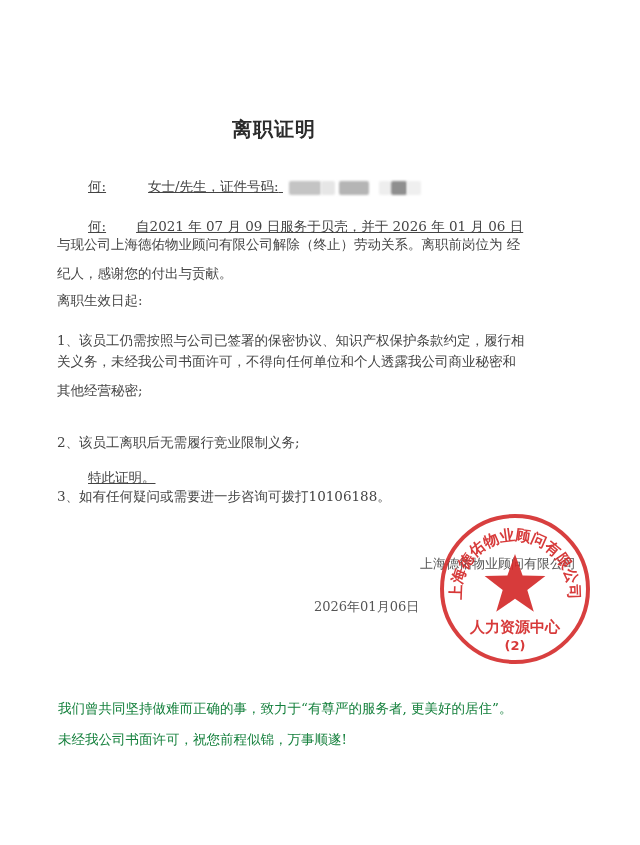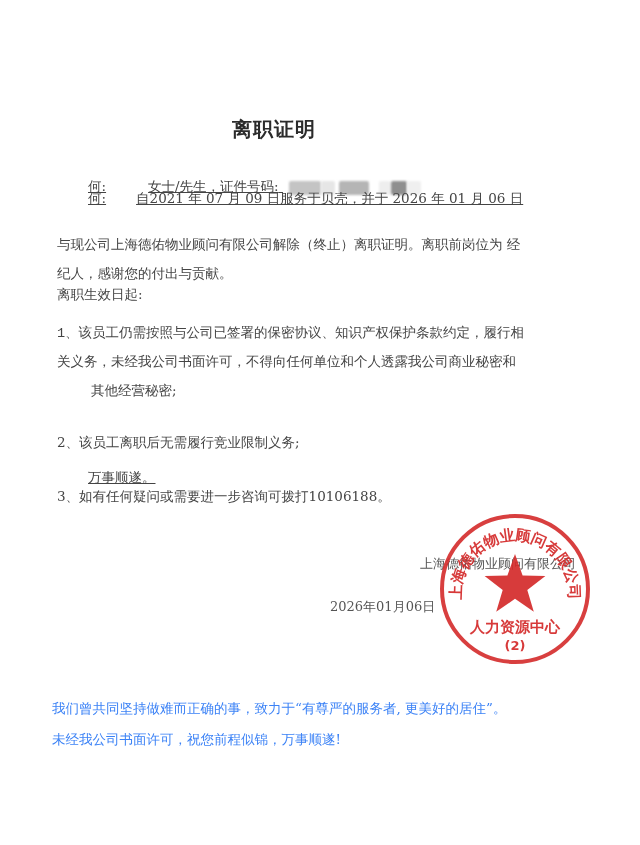--- a/index.html
+++ b/index.html
@@ -17,51 +17,51 @@
   .flush { left: 57px; }
   .gap { display: inline-block; }
   .blur-box {
     display: inline-block; height: 14px; vertical-align: middle; border-radius: 2px;
     filter: blur(1.2px);
   }
   .seal {
     position: absolute; left: 438px; top: 512px; width: 154px; height: 154px;
   }
   .company-sign { position: absolute; left: 420px; top: 555px; font-size: 13px; color: #555; white-space: nowrap; }
-  .sign-date { position: absolute; left: 330px; top: 598px; font-size: 13px; color: #555; white-space: nowrap; }
-  .footer { position: absolute; left: 52px; font-size: 13.5px; color: #3b82f6; white-space: nowrap; }
+  .sign-date { position: absolute; left: 314px; top: 598px; font-size: 13px; color: #555; white-space: nowrap; }
+  .footer { position: absolute; left: 58px; font-size: 13.5px; color: #15803d; white-space: nowrap; }
 </style>
 </head>
 <body>
 
 <div>
 
   <div class="title">离职证明</div>
 
   <div class="line indent" style="top:178px;">
     <span>何:</span><span class="gap" style="width:42px;"></span><span>女士/先生，证件号码:</span>
     <span style="display:inline-block; margin-left:6px;">
       <span class="blur-box" style="width:32px; background:#c4c4c4;"></span><span class="blur-box" style="width:14px; background:#e6e6e6;"></span><span class="blur-box" style="width:30px; background:#b5b5b5; margin-left:4px;"></span><span class="blur-box" style="width:12px; background:#eeeeee; margin-left:10px;"></span><span class="blur-box" style="width:16px; background:#8f8f8f;"></span><span class="blur-box" style="width:14px; background:#efefef;"></span>
     </span>
   </div>
 
-  <div class="line indent" style="top:190px;">
+  <div class="line indent" style="top:218px;">
     <span>何:</span><span class="gap" style="width:30px;"></span><span>自2021 年 07 月 09 日服务于贝壳，并于 2026 年 01 月 06 日</span>
   </div>
 
-  <div class="line flush" style="top:236px;">与现公司上海德佑物业顾问有限公司解除（终止）离职证明。离职前岗位为 经</div>
+  <div class="line flush" style="top:236px;">与现公司上海德佑物业顾问有限公司解除（终止）劳动关系。离职前岗位为 经</div>
   <div class="line flush" style="top:265px;">纪人，感谢您的付出与贡献。</div>
-  <div class="line flush" style="top:286px;text-align:right;">离职生效日起:</div>
+  <div class="line flush" style="top:292px;text-align:right;">离职生效日起:</div>
 
-  <div class="line flush" style="top:324px;font-family:Liberation Mono, monospace;">1、该员工仍需按照与公司已签署的保密协议、知识产权保护条款约定，履行相</div>
+  <div class="line flush" style="top:332px;">1、该员工仍需按照与公司已签署的保密协议、知识产权保护条款约定，履行相</div>
   <div class="line flush" style="top:353px;">关义务，未经我公司书面许可，不得向任何单位和个人透露我公司商业秘密和</div>
-  <div class="line flush" style="top:382px;margin-left:34px;">其他经营秘密;</div>
+  <div class="line flush" style="top:382px;">其他经营秘密;</div>
   <div class="line flush" style="top:434px;">2、该员工离职后无需履行竞业限制义务;</div>
   <div class="line flush" style="top:440px;margin-top:48px;">3、如有任何疑问或需要进一步咨询可拨打10106188。</div>
-  <div class="line indent" style="top:469px;">万事顺遂。</div>
+  <div class="line indent" style="top:469px;">特此证明。</div>
 
   <div class="company-sign">上海德佑物业顾问有限公司</div>
   <div class="sign-date">2026年01月06日</div>
 
   <div class="seal">
     <svg width="154" height="154" viewBox="0 0 154 154">
       <defs>
         <path id="sealArc" d="M 26 100 A 54 54 0 1 1 128 100" fill="none"></path>
       </defs>
       <circle cx="77" cy="77" r="73" fill="none" stroke="#d42a2a" stroke-width="4" opacity="0.9"></circle>

